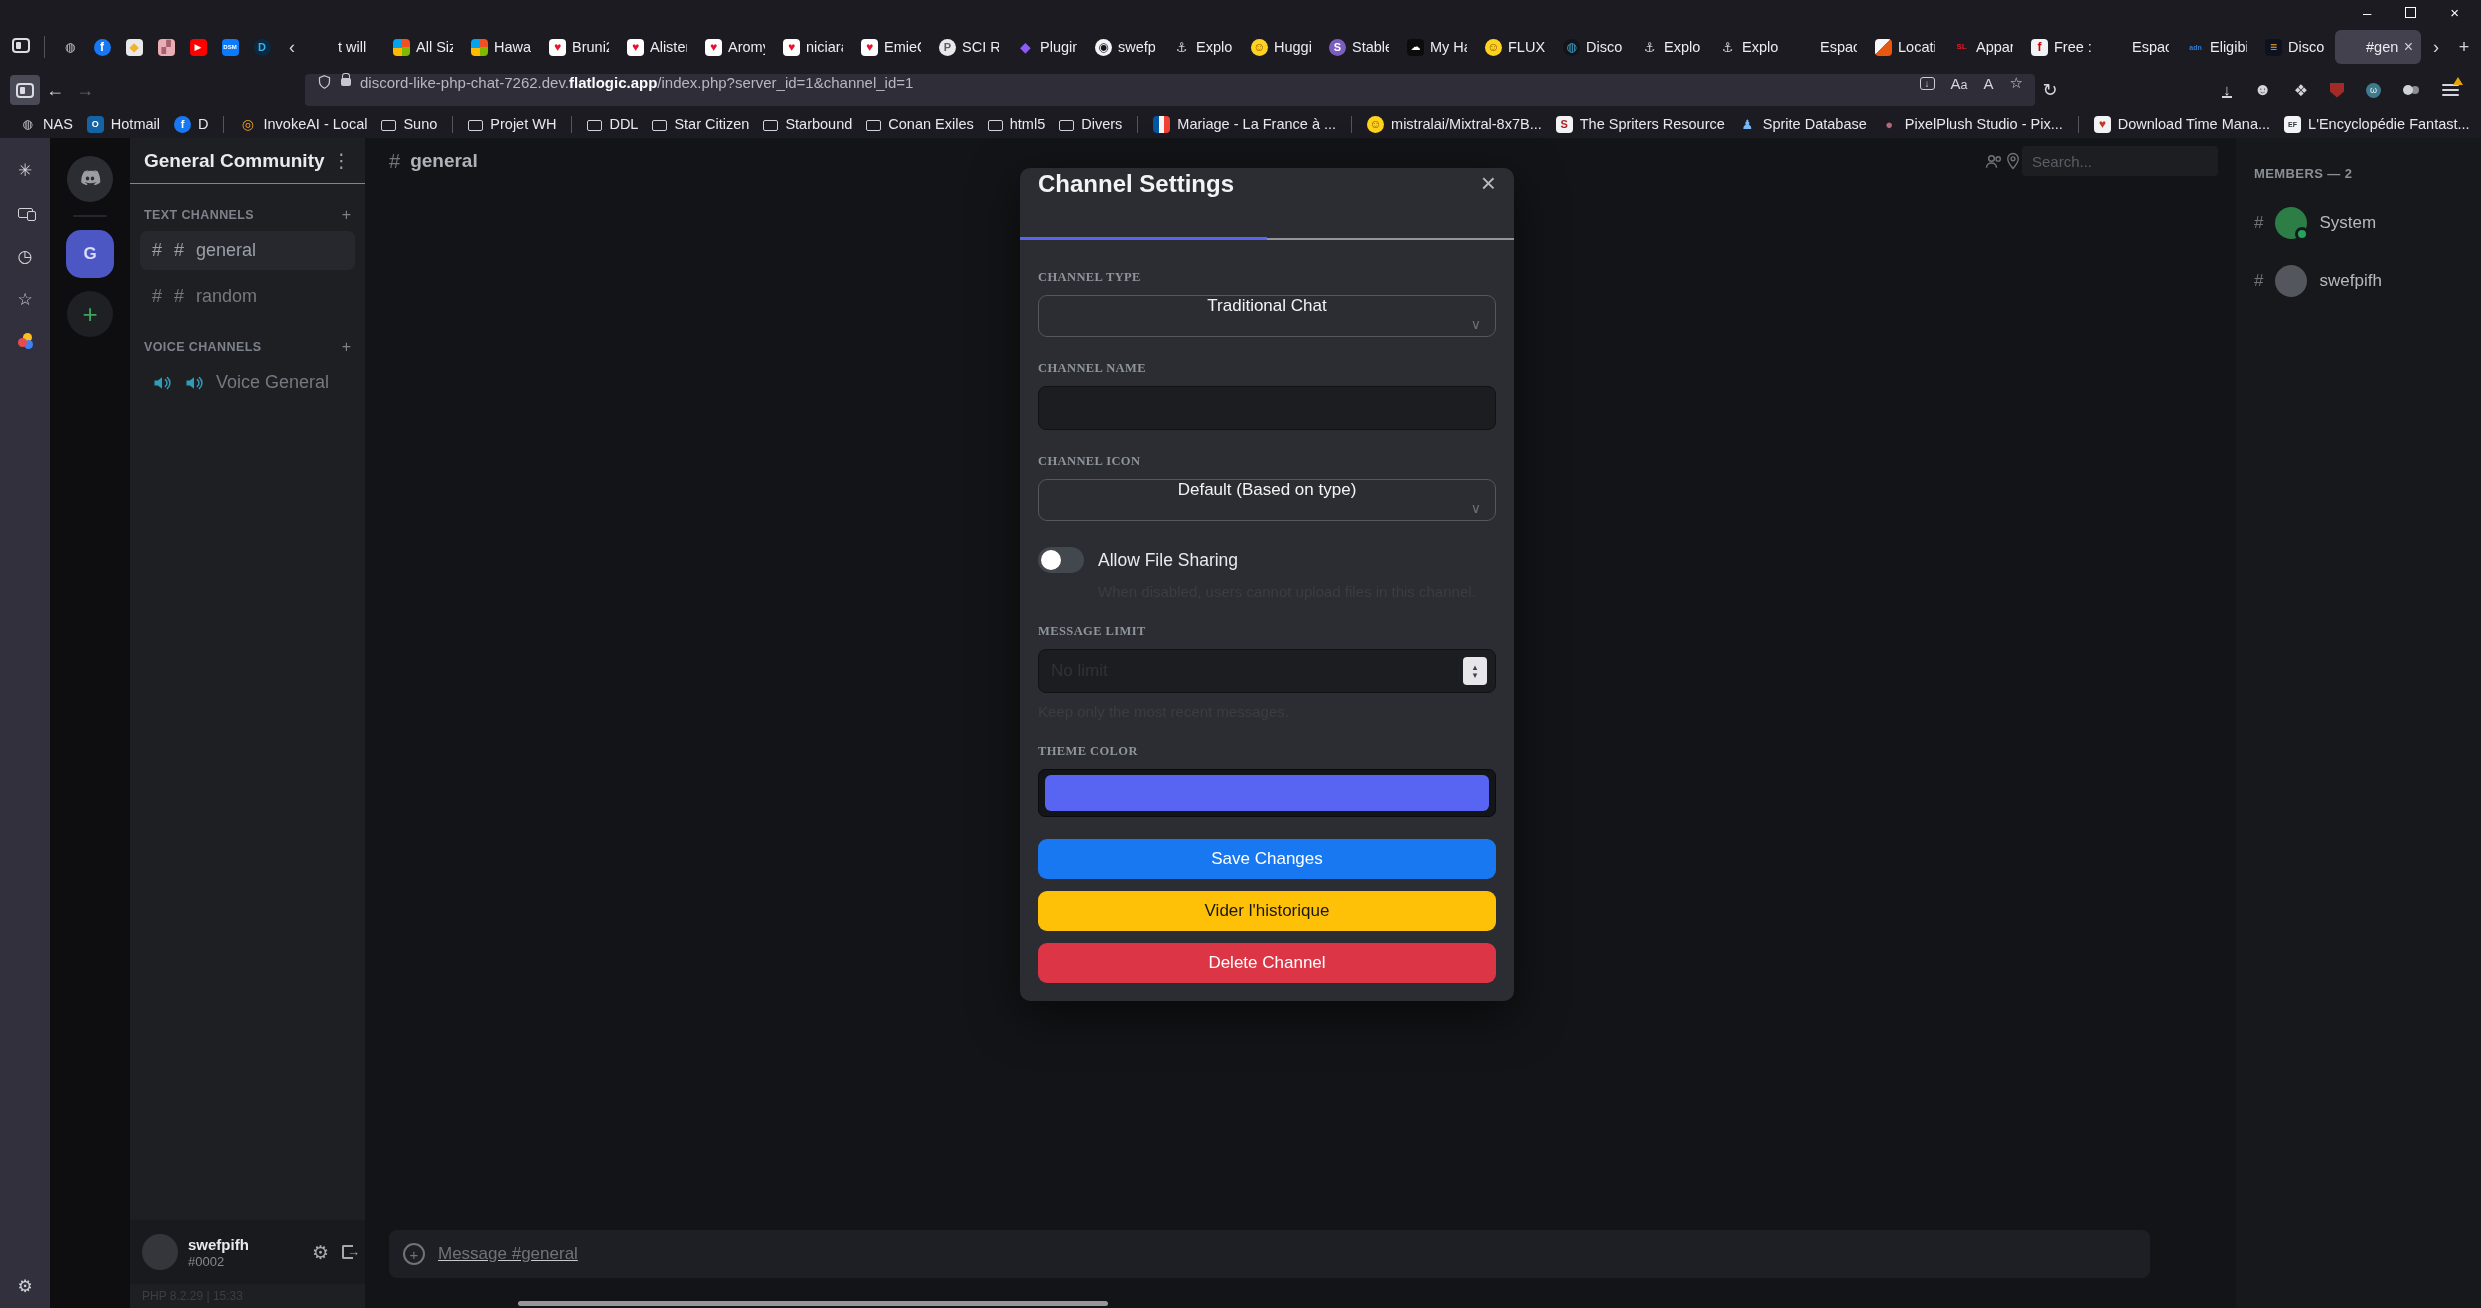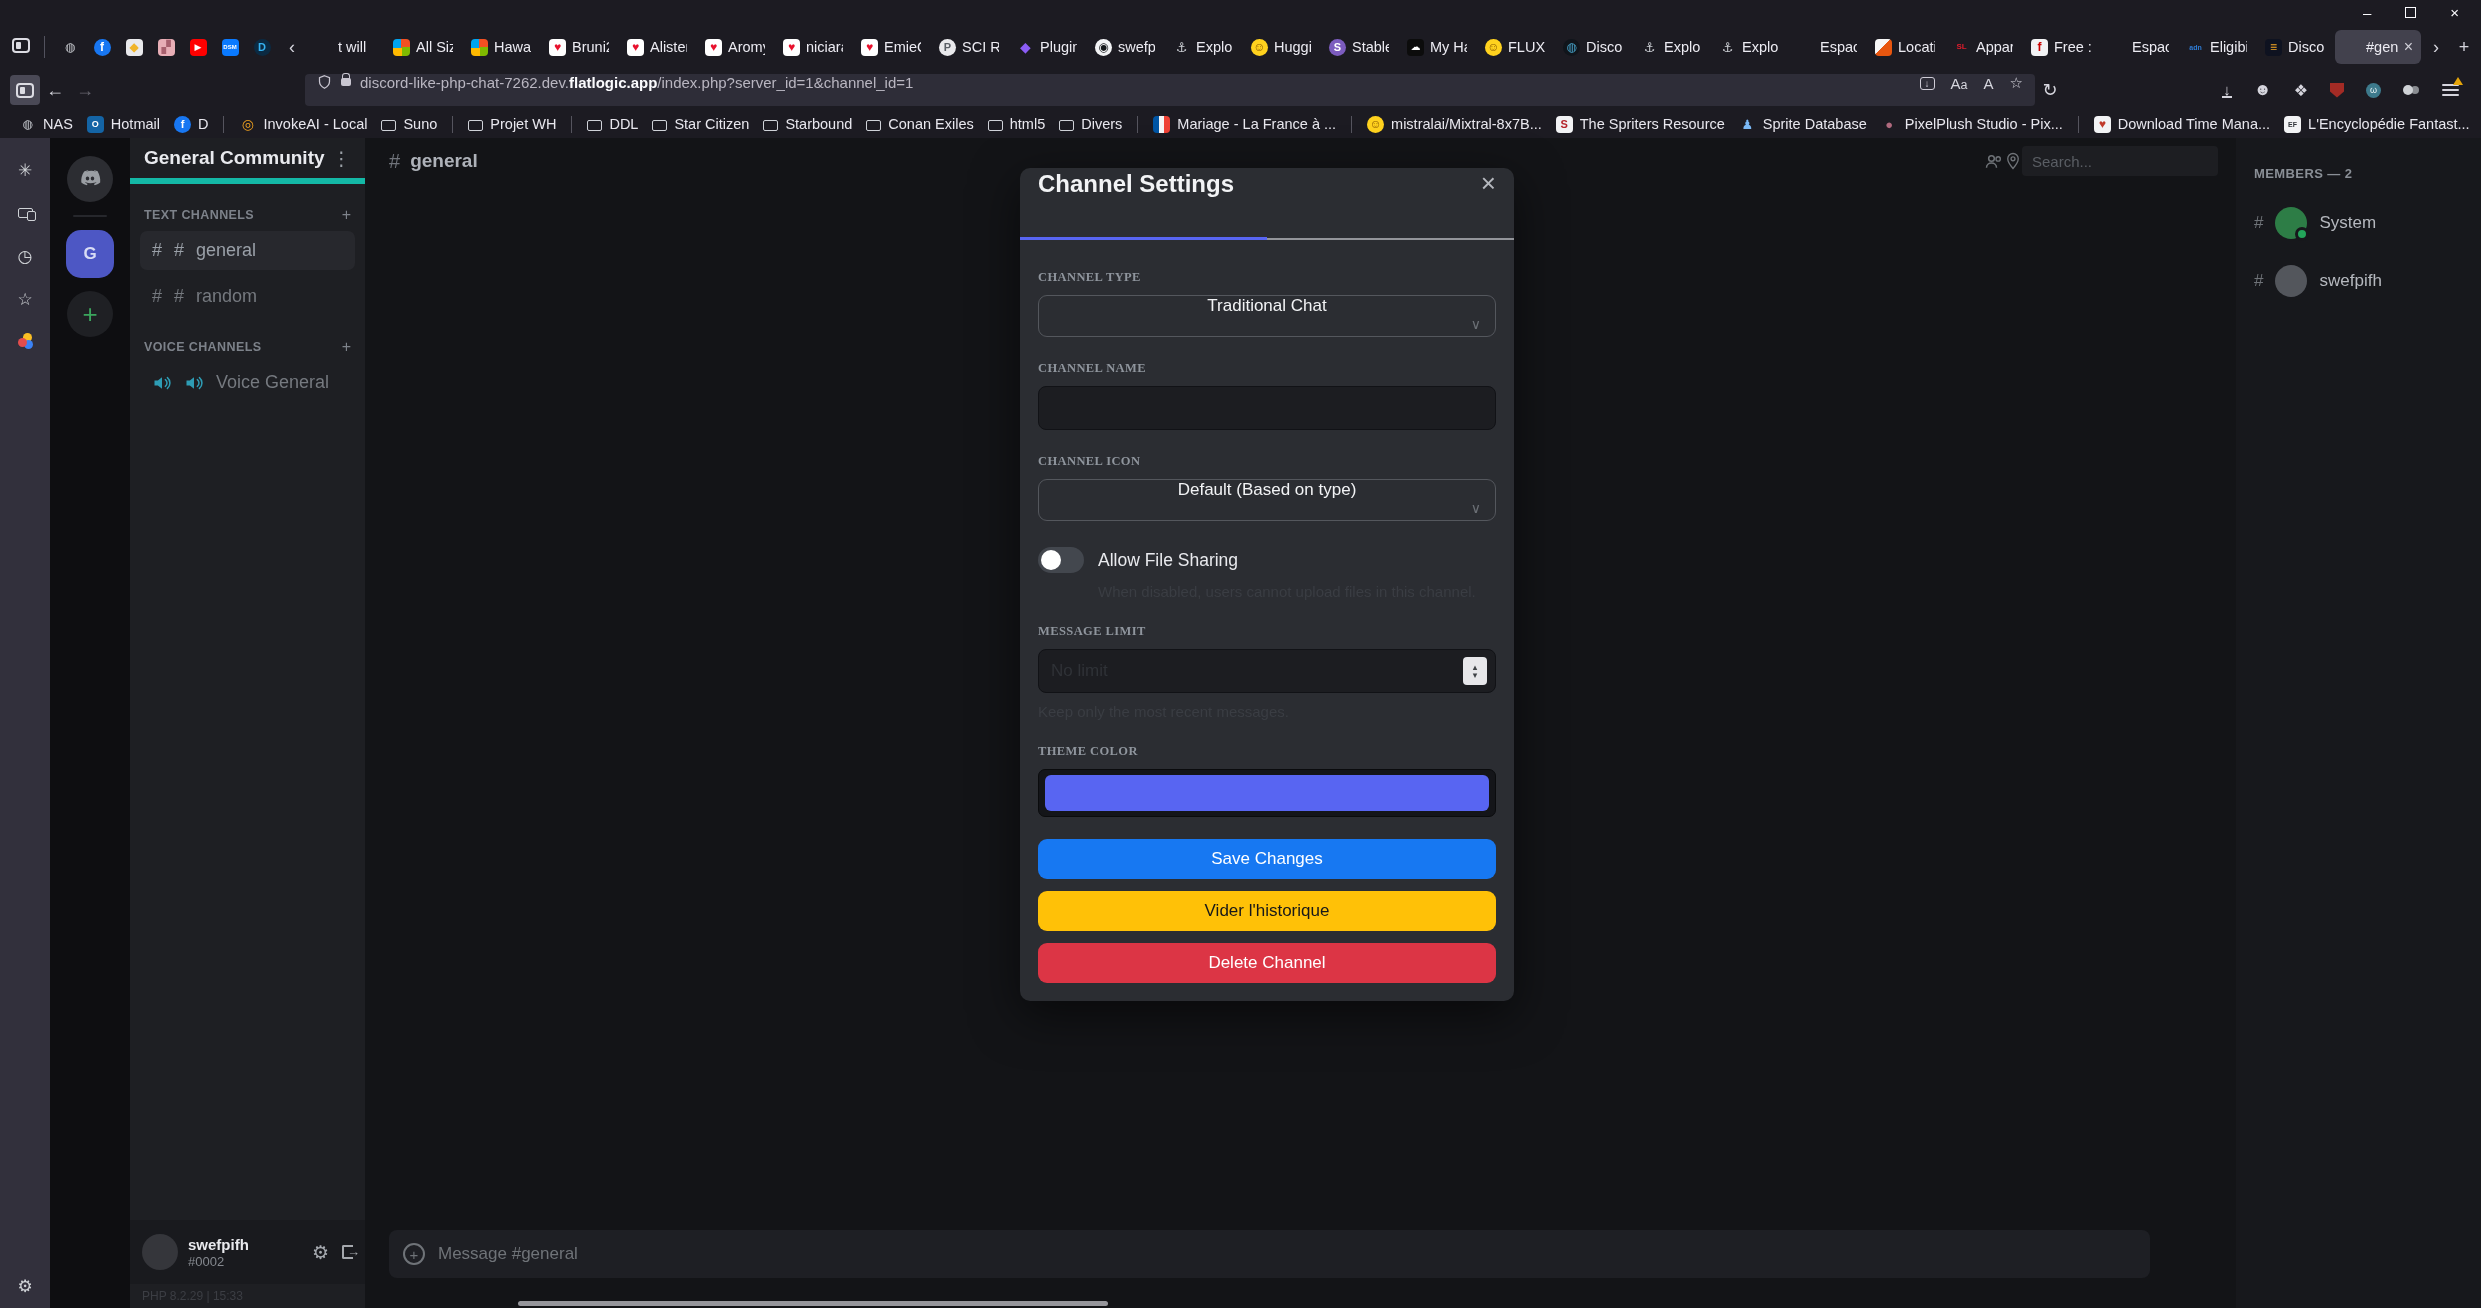--- a/index.html
+++ b/index.html
@@ -83,21 +83,21 @@
     padding-top:18px; gap:13px; flex:none; }
   .discord-avatar { width:46px; height:46px; border-radius:50%; background:#2c2d32;
     display:flex; align-items:center; justify-content:center; }
   .rail-divider { width:34px; height:2px; background:#26272c; border-radius:1px; }
   .server-icon { width:48px; height:48px; border-radius:15px; background:#4d57c4; color:#d9ddf5;
     font-weight:700; font-size:17px; display:flex; align-items:center; justify-content:center; border:none; }
   .add-server { width:46px; height:46px; border-radius:50%; background:#1f2024; color:#3ba55d;
     font-size:26px; display:flex; align-items:center; justify-content:center; border:none; }
 
   .ch-sidebar { width:235px; background:#1e1f23; display:flex; flex-direction:column; flex:none; }
-  .ch-header { height:46px; border-bottom:6px solid #14b8a6; display:flex; align-items:center;
+  .ch-header { height:46px; border-bottom:1px solid #14b8a6; display:flex; align-items:center;
     padding:0 14px; color:#e9eaee; font-weight:700; font-size:19px; }
   .kebab { margin-left:auto; color:#9aa0a6; font-size:19px; background:none; border:none; }
   .section-row { display:flex; align-items:center; padding:0 14px; margin-top:22px;
     color:#7d828a; font-size:12.5px; font-weight:700; letter-spacing:.4px; }
   .section-plus { margin-left:auto; font-size:16px; color:#7d828a; background:none; border:none; }
   .channel { display:flex; align-items:center; gap:12px; margin:7px 10px 0; padding:9px 12px;
     border-radius:7px; color:#75797f; font-size:18px; }
   .channel.active { background:#27282d; color:#9aa0a8; }
   .spk svg { width:20px; height:20px; display:block; }
   .sidebar-spacer { flex:1; }
@@ -119,21 +119,21 @@
   .chat-tools { margin-left:auto; display:flex; align-items:center; gap:1px; }
   .tool-btn { background:none; border:none; display:flex; }
   .search-input { width:196px; height:30px; background:#1d1e22; border:none; border-radius:4px;
     color:#c6c9ce; font-size:15px; padding:0 10px; }
   .search-input::placeholder { color:#5a5e64; }
   .chat-body { flex:1; }
   .msgbar { margin:0 86px 30px 24px; height:48px; background:#1e1f24; border-radius:8px;
     display:flex; align-items:center; padding:0 14px; gap:13px; }
   .plus-circle { width:22px; height:22px; border:2px solid #6f7378; border-radius:50%; color:#6f7378;
     display:flex; align-items:center; justify-content:center; font-size:15px; flex:none; }
-  .msg-input { flex:1; background:transparent; border:none; color:#c6c9ce; font-size:17px; }
+  .msg-input { flex:1; background:transparent; border:none; color:#c6c9ce; font-size:17px;text-decoration:underline; }
   .msg-input::placeholder { color:#6f7378; }
 
   .members { width:245px; background:#17181c; padding-top:28px; flex:none; }
   .members-title { padding:0 18px; color:#8a8f96; font-size:13px; font-weight:700; letter-spacing:.4px; }
   .member { display:flex; align-items:center; gap:12px; padding:0 18px; margin-top:26px; color:#b5b8be; font-size:17px; }
   .member-prefix { color:#6f7378; }
   .member-avatar { width:32px; height:32px; border-radius:50%; position:relative; flex:none; }
   .online-dot { position:absolute; right:-2px; bottom:-2px; width:14px; height:14px; border-radius:50%;
     background:var(--online-green,#23a55a); border:3px solid #17181c; }
 

